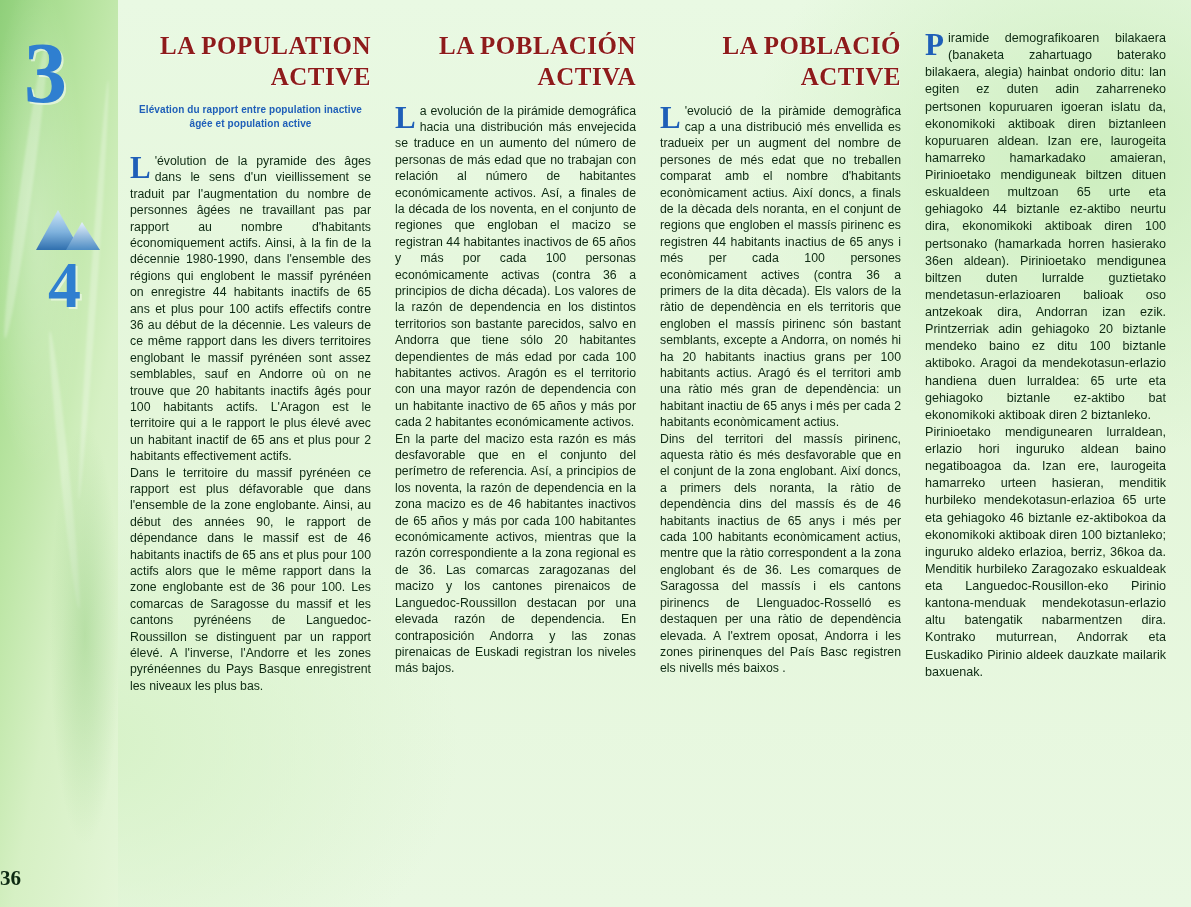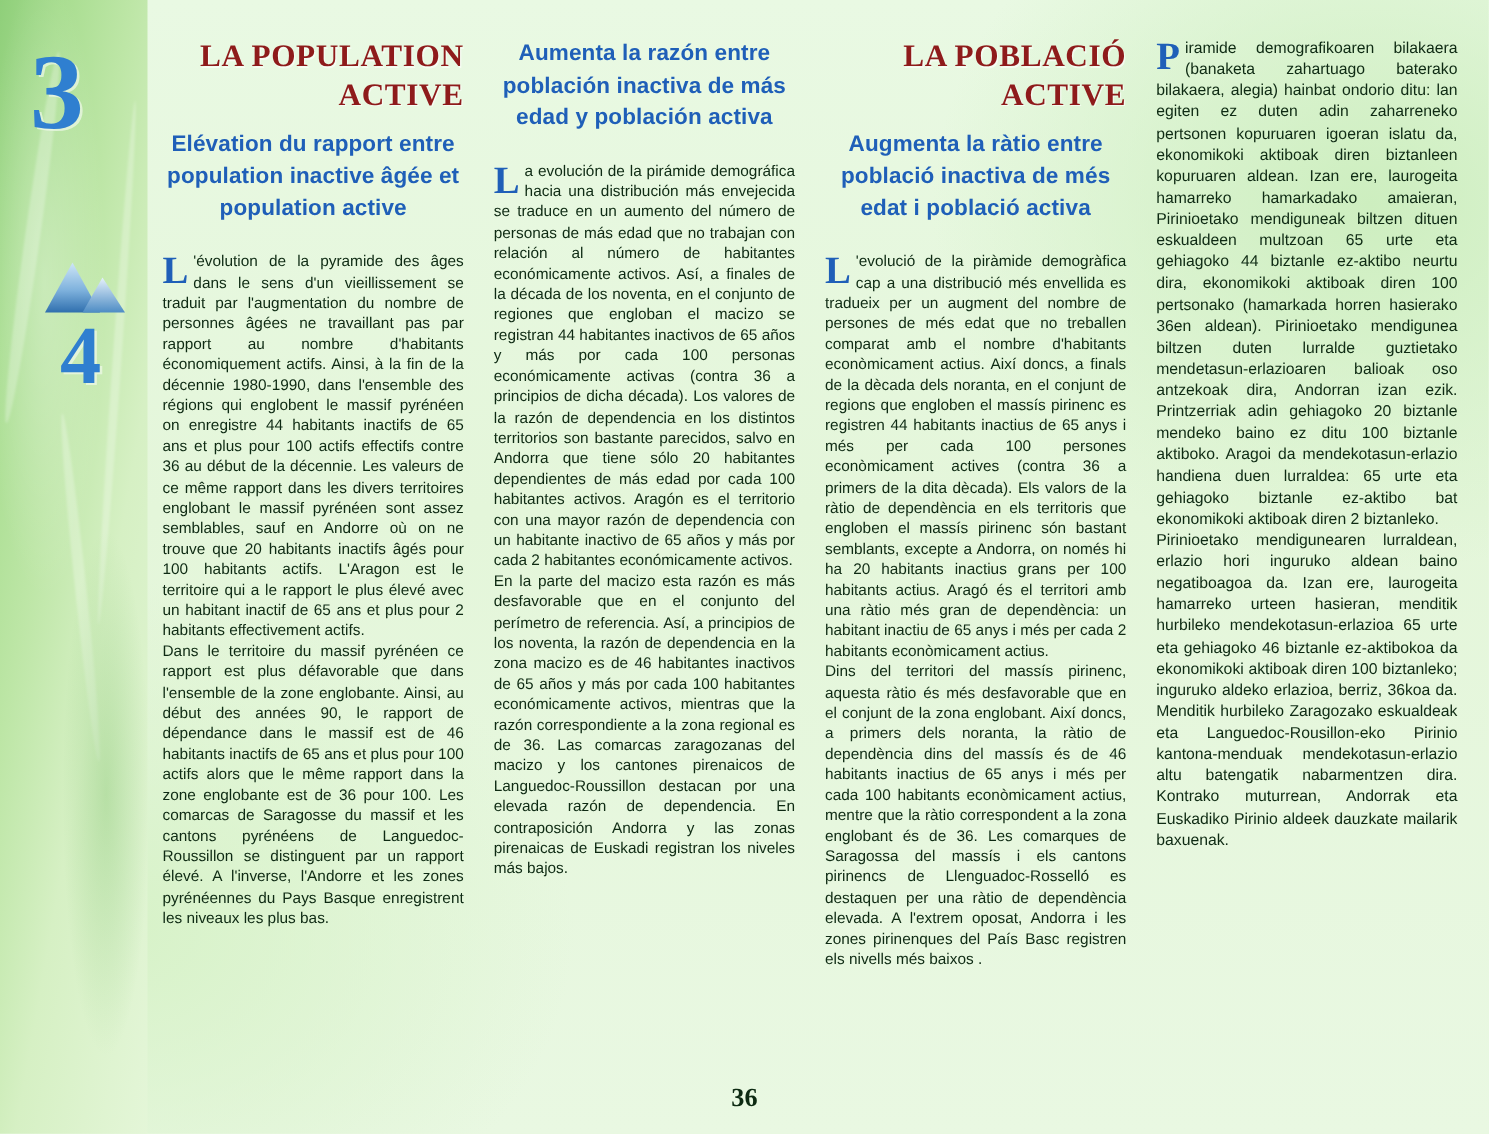--- a/index.html
+++ b/index.html
@@ -99,21 +99,21 @@
     text-align: right;
     font-size: 25px;
     line-height: 1.25;
     letter-spacing: .5px;
     text-shadow: 1px 1px 0 rgba(255,255,255,.6);
     margin: 0 0 10px 0;
   }
   .col-subtitle {
     color: #1f5fb8;
     text-align: center;
-    font-size: 18px;
+    font-size: 10px;
     line-height: 1.42;
     font-weight: bold;
     margin: 0 0 22px 0;
     letter-spacing: .1px;
   }
   .col-body {
     font-size: 12.3px;
     line-height: 1.335;
     color: #0e2a13;
     text-align: justify;
@@ -141,21 +141,20 @@
     line-height: 1.36;
   }
   .col-basque .col-title { font-size: 24px; }
 
   
   .page-number {
     position: absolute;
     left: 0;
     right: 0;
     bottom: 16px;
-    text-align: center;
     font-family: "Liberation Serif", serif;
     font-weight: bold;
     font-size: 21px;
     color: #0d2a12;
   }
 </style>
 </head>
 <body>
 
 <div class="page">
@@ -193,32 +192,31 @@
       <h2 class="col-subtitle">Elévation du rapport entre population inactive âgée et population active</h2>
       <div class="col-body">
         <p>
           <span class="dropcap">L</span><span>'évolution de la pyramide des âges dans le sens d'un vieillissement se traduit par l'augmentation du nombre de personnes âgées ne travaillant pas par rapport au nombre d'habitants économiquement actifs. Ainsi, à la fin de la décennie 1980-1990, dans l'ensemble des régions qui englobent le massif pyrénéen on enregistre 44 habitants inactifs de 65 ans et plus pour 100 actifs effectifs contre 36 au début de la décennie. Les valeurs de ce même rapport dans les divers territoires englobant le massif pyrénéen sont assez semblables, sauf en Andorre où on ne trouve que 20 habitants inactifs âgés pour 100 habitants actifs. L'Aragon est le territoire qui a le rapport le plus élevé avec un habitant inactif de 65 ans et plus pour 2 habitants effectivement actifs.</span>
         </p>
         <p><span>Dans le territoire du massif pyrénéen ce rapport est plus défavorable que dans l'ensemble de la zone englobante. Ainsi, au début des années 90, le rapport de dépendance dans le massif est de 46 habitants inactifs de 65 ans et plus pour 100 actifs alors que le même rapport dans la zone englobante est de 36 pour 100. Les comarcas de Saragosse du massif et les cantons pyrénéens de Languedoc-Roussillon se distinguent par un rapport élevé. A l'inverse, l'Andorre et les zones pyrénéennes du Pays Basque enregistrent les niveaux les plus bas.</span></p>
       </div>
     </div>
 
     <div class="col col-es">
-      <h2 class="col-subtitle">Aumenta la razón entre población inactiva de más edad y población activa</h2>
+      <h1 class="col-title">LA POBLACIÓN ACTIVA</h1>
       <div class="col-body">
         <p>
           <span class="dropcap">L</span><span>a evolución de la pirámide demográfica hacia una distribución más envejecida se traduce en un aumento del número de personas de más edad que no trabajan con relación al número de habitantes económicamente activos. Así, a finales de la década de los noventa, en el conjunto de regiones que engloban el macizo se registran 44 habitantes inactivos de 65 años y más por cada 100 personas económicamente activas (contra 36 a principios de dicha década). Los valores de la razón de dependencia en los distintos territorios son bastante parecidos, salvo en Andorra que tiene sólo 20 habitantes dependientes de más edad por cada 100 habitantes activos. Aragón es el territorio con una mayor razón de dependencia con un habitante inactivo de 65 años y más por cada 2 habitantes económicamente activos.</span>
         </p>
         <p><span>En la parte del macizo esta razón es más desfavorable que en el conjunto del perímetro de referencia. Así, a principios de los noventa, la razón de dependencia en la zona macizo es de 46 habitantes inactivos de 65 años y más por cada 100 habitantes económicamente activos, mientras que la razón correspondiente a la zona regional es de 36. Las comarcas zaragozanas del macizo y los cantones pirenaicos de Languedoc-Roussillon destacan por una elevada razón de dependencia. En contraposición Andorra y las zonas pirenaicas de Euskadi registran los niveles más bajos.</span></p>
       </div>
     </div>
 
     <div class="col col-ca">
       <h1 class="col-title">LA POBLACIÓ ACTIVE</h1>
-      <h2 class="col-subtitle">Augmenta la ràtio entre població inactiva de més edat i població activa</h2>
       <div class="col-body">
         <p>
           <span class="dropcap">L</span><span>'evolució de la piràmide demogràfica cap a una distribució més envellida es tradueix per un augment del nombre de persones de més edat que no treballen comparat amb el nombre d'habitants econòmicament actius. Així doncs, a finals de la dècada dels noranta, en el conjunt de regions que engloben el massís pirinenc es registren 44 habitants inactius de 65 anys i més per cada 100 persones econòmicament actives (contra 36 a primers de la dita dècada). Els valors de la ràtio de dependència en els territoris que engloben el massís pirinenc són bastant semblants, excepte a Andorra, on només hi ha 20 habitants inactius grans per 100 habitants actius. Aragó és el territori amb una ràtio més gran de dependència: un habitant inactiu de 65 anys i més per cada 2 habitants econòmicament actius.</span>
         </p>
         <p><span>Dins del territori del massís pirinenc, aquesta ràtio és més desfavorable que en el conjunt de la zona englobant. Així doncs, a primers dels noranta, la ràtio de dependència dins del massís és de 46 habitants inactius de 65 anys i més per cada 100 habitants econòmicament actius, mentre que la ràtio correspondent a la zona englobant és de 36. Les comarques de Saragossa del massís i els cantons pirinencs de Llenguadoc-Rosselló es destaquen per una ràtio de dependència elevada. A l'extrem oposat, Andorra i les zones pirinenques del País Basc registren els nivells més baixos .</span></p>
       </div>
     </div>
 
     <div class="col col-basque">
       <div class="col-body">

